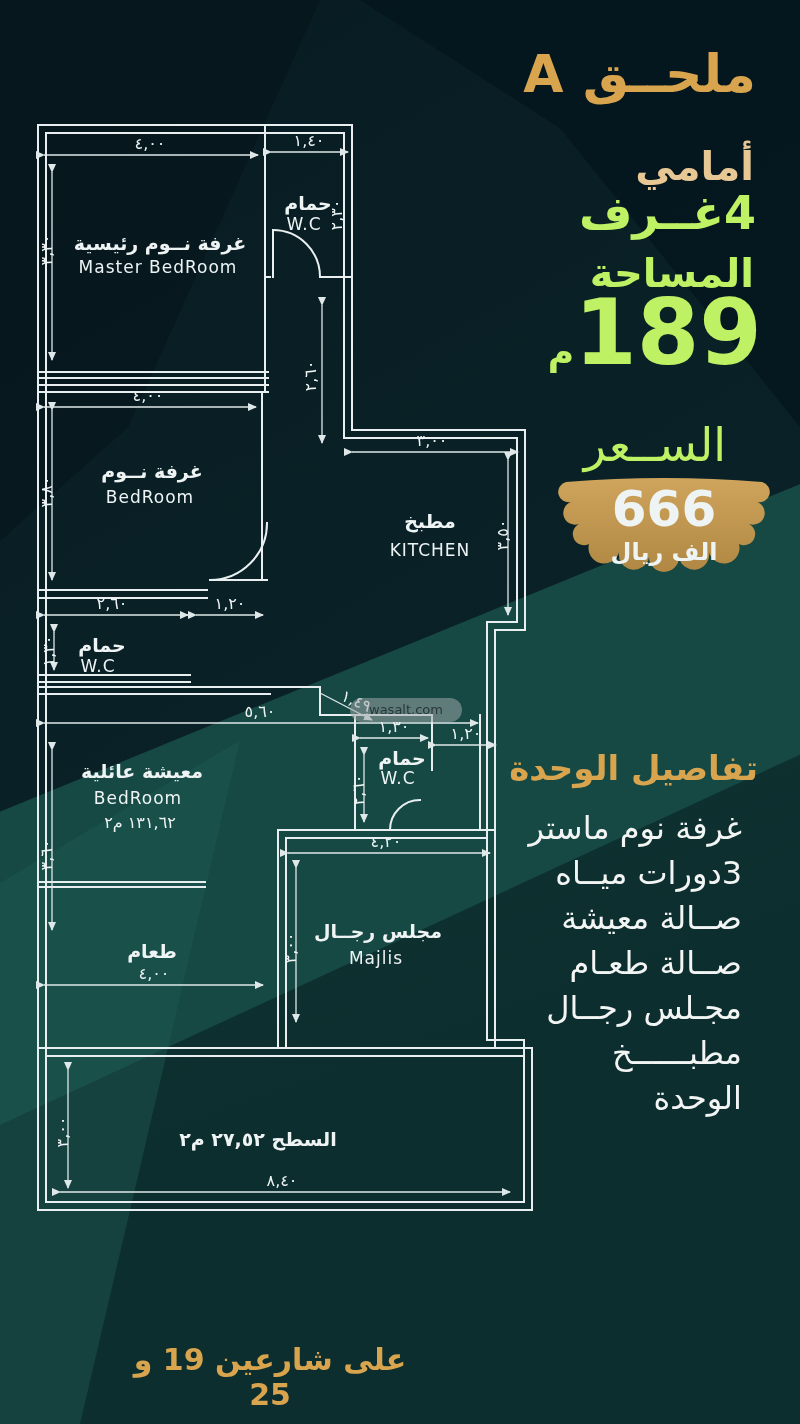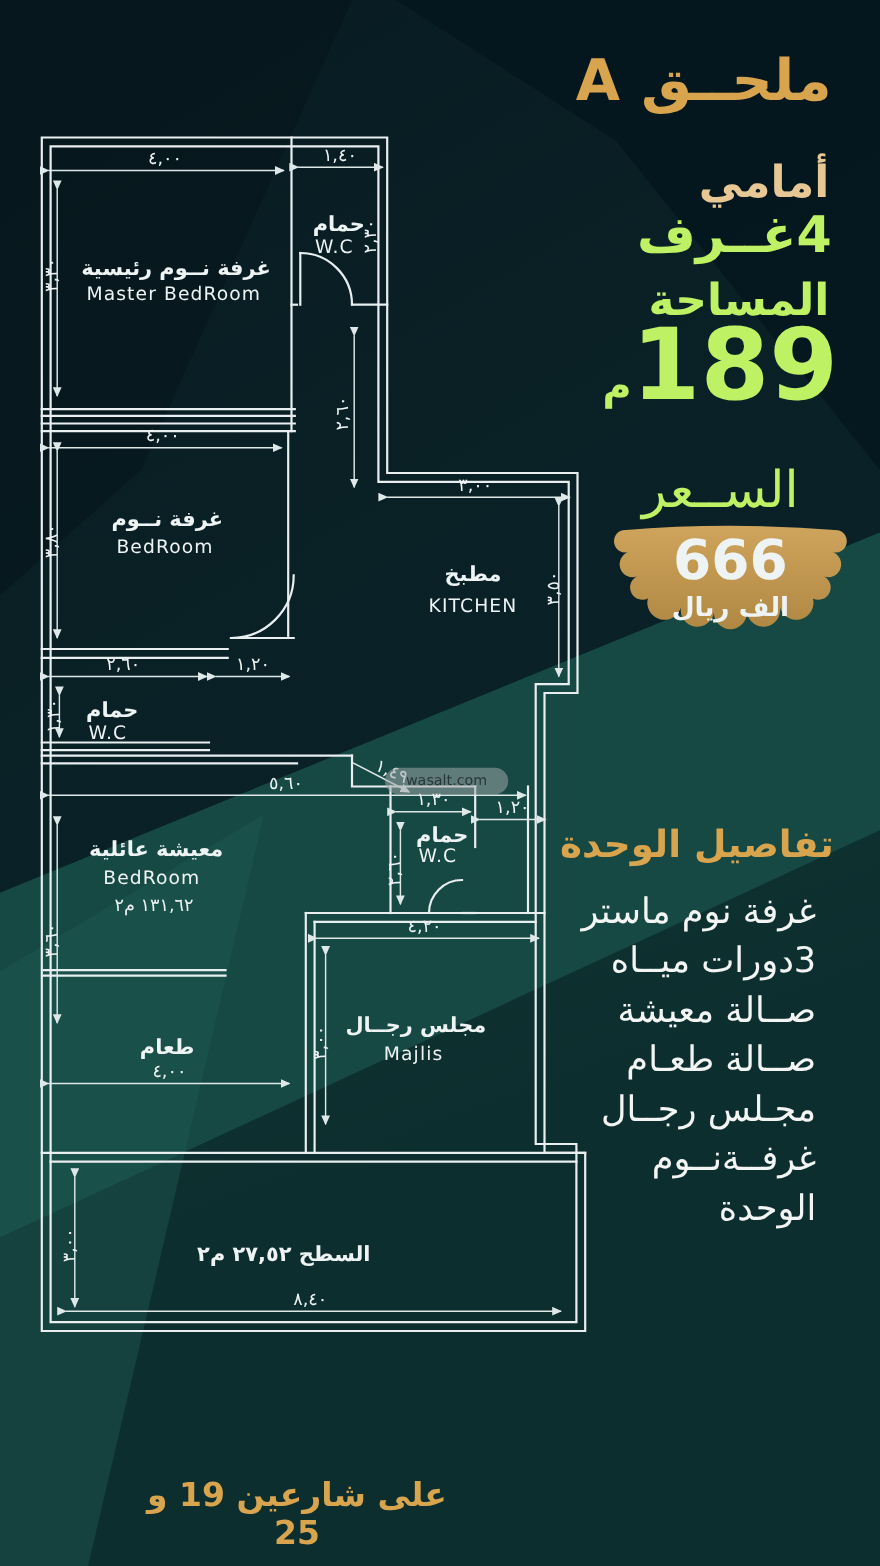--- a/index.html
+++ b/index.html
@@ -252,17 +252,17 @@
   </svg>
 </div>
 
 <div class="panel-text gold details-title">تفاصيل الوحدة</div>
 <ul class="details-list">
   <li>غرفة نوم ماستر</li>
   <li>3دورات ميــاه</li>
   <li>صــالة معيشة</li>
   <li>صــالة طعـام</li>
   <li>مجـلس رجــال</li>
-  <li>غرفــةنــوم</li>
+  <li>مطبــــــخ</li>
   <li>الوحدة</li>
 </ul>
 
 <div class="gold footer">على شارعين 19 و 25</div>
 
 </body></html>

